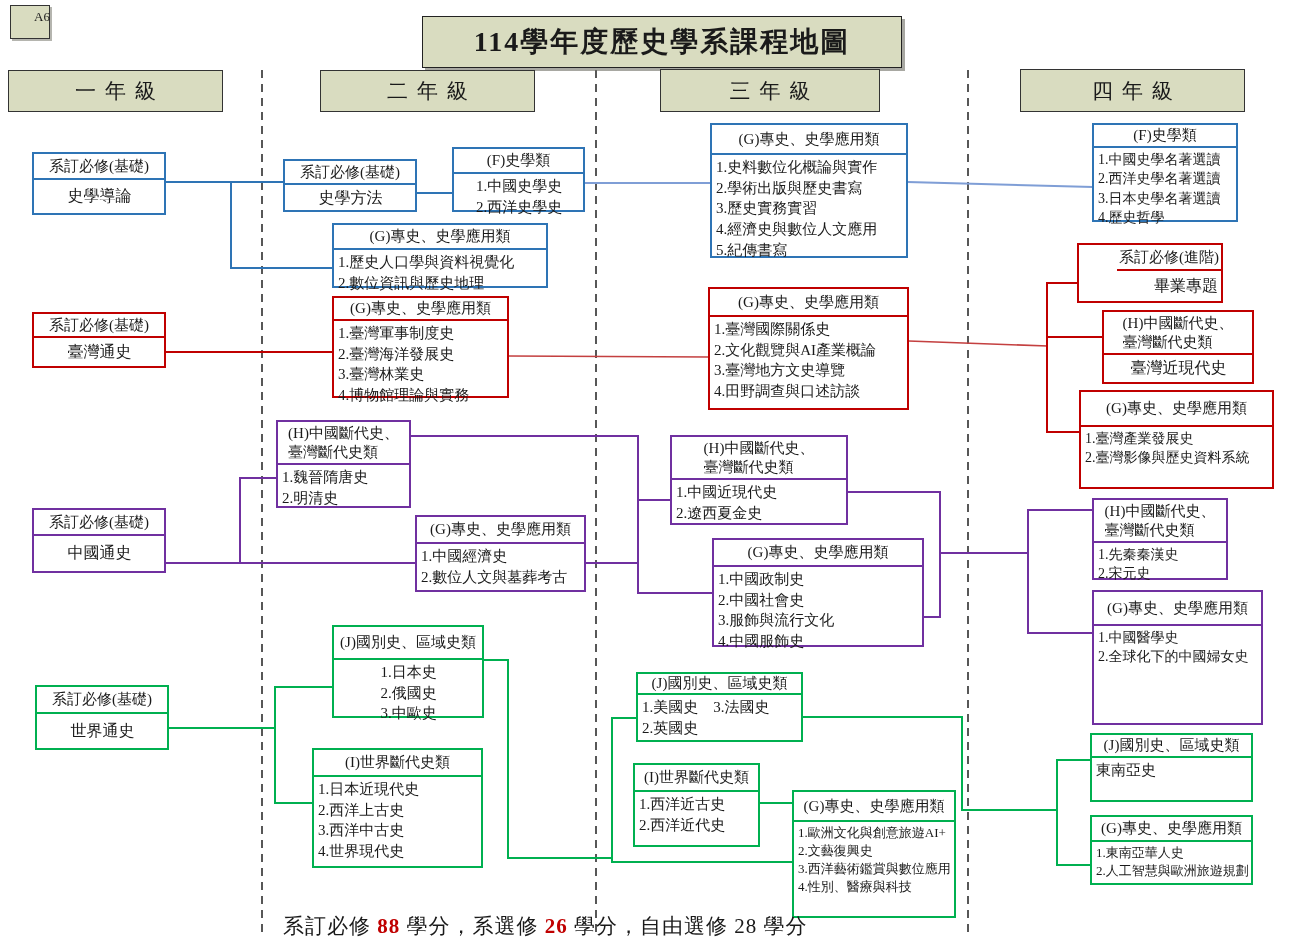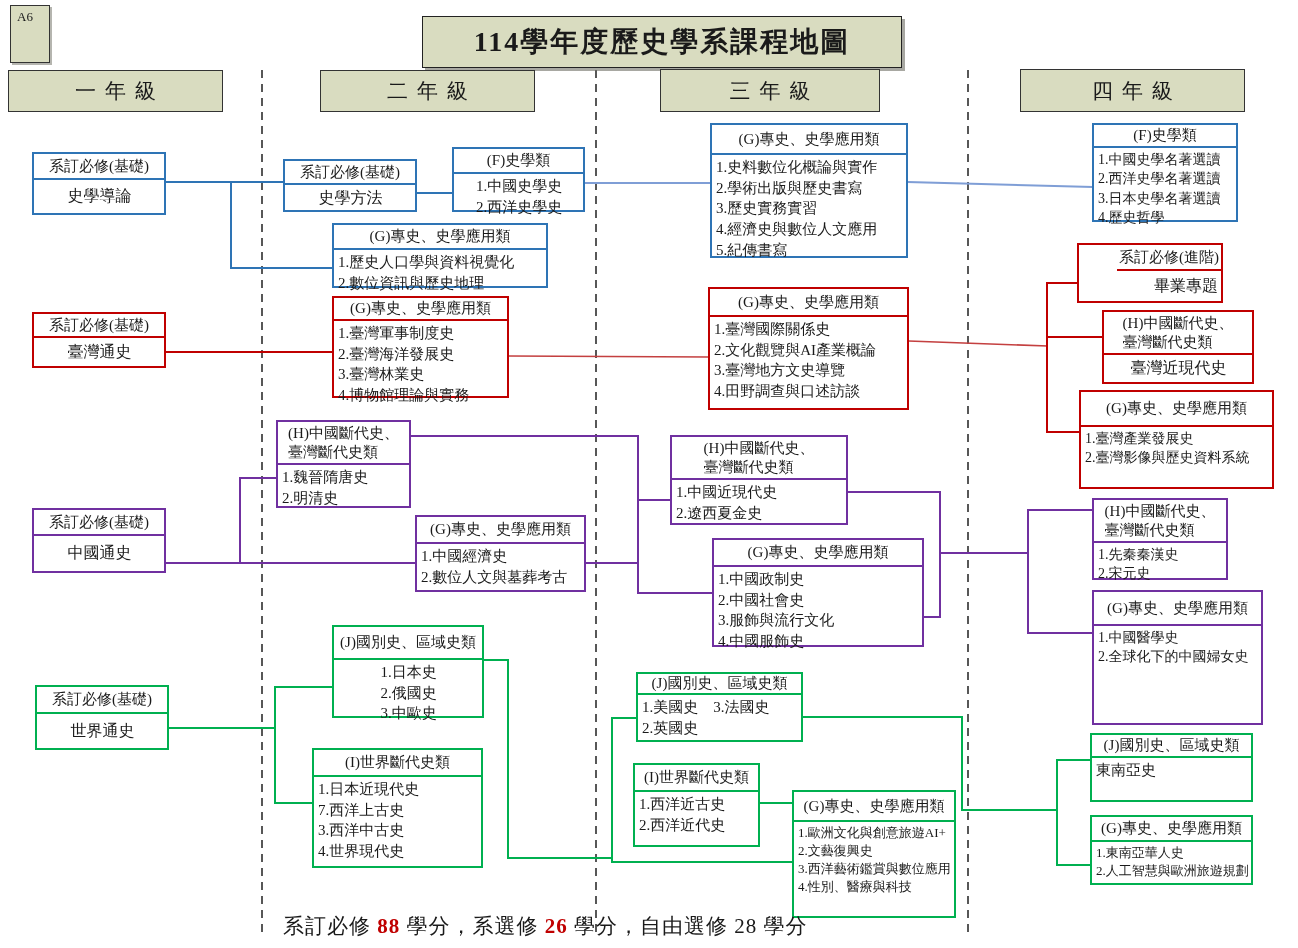--- a/index.html
+++ b/index.html
@@ -2,23 +2,23 @@
 <html><head>
 <meta charset="utf-8">
 <style>
   html,body{margin:0;padding:0;background:#ffffff;}
   #canvas{
     position:relative;width:1298px;height:948px;background:#fff;overflow:hidden;
     font-family:"Liberation Serif","DejaVu Serif",serif;color:#1a1a1a;
   }
   #svg-layer{position:absolute;left:0;top:0;width:1298px;height:948px;}
   .corner-tag{
-    position:absolute;left:10px;top:5px;width:40px;height:58px;
+    position:absolute;left:10px;top:5px;width:40px;height:34px;
     background:#d9dcc0;border:1px solid #333;box-shadow:2px 2px 0 rgba(120,120,110,.55);
-    font-size:13px;padding:3px 0 0 6px;box-sizing:border-box;
+    font-size:13px;padding:3px 0 0 23px;box-sizing:border-box;
   }
   .page-title{
     position:absolute;left:422px;top:16px;width:478px;height:50px;
     background:#d9dcc0;border:1px solid #222;box-shadow:3px 3px 0 rgba(110,110,100,.6);
     display:flex;align-items:center;justify-content:center;
     font-size:28px;font-weight:bold;letter-spacing:2px;
   }
   .colhead{
     position:absolute;background:#d9dcc0;border:1px solid #333;
     display:flex;align-items:center;justify-content:center;
@@ -235,21 +235,21 @@
         <div class="nb center">
           <div class="it">1.日本史</div>
           <div class="it">2.俄國史</div>
           <div class="it">3.中歐史</div>
         </div>
       </div>
       <div class="node" style="left: 312px; top: 748px; width: 171px; height: 120px; border-color: rgb(0, 176, 80);">
         <div class="nh" style="height: 27px; border-color: rgb(0, 176, 80);">(I)世界斷代史類</div>
         <div class="nb">
           <div class="it">1.日本近現代史</div>
-          <div class="it">7.西洋上古史</div>
+          <div class="it">2.西洋上古史</div>
           <div class="it">3.西洋中古史</div>
           <div class="it">4.世界現代史</div>
         </div>
       </div>
       <div class="node" style="left: 636px; top: 672px; width: 167px; height: 70px; border-color: rgb(0, 176, 80);">
         <div class="nh" style="height: 21px; border-color: rgb(0, 176, 80);">(J)國別史、區域史類</div>
         <div class="nb">
           <div class="it">1.美國史　3.法國史</div>
           <div class="it">2.英國史</div>
         </div>

